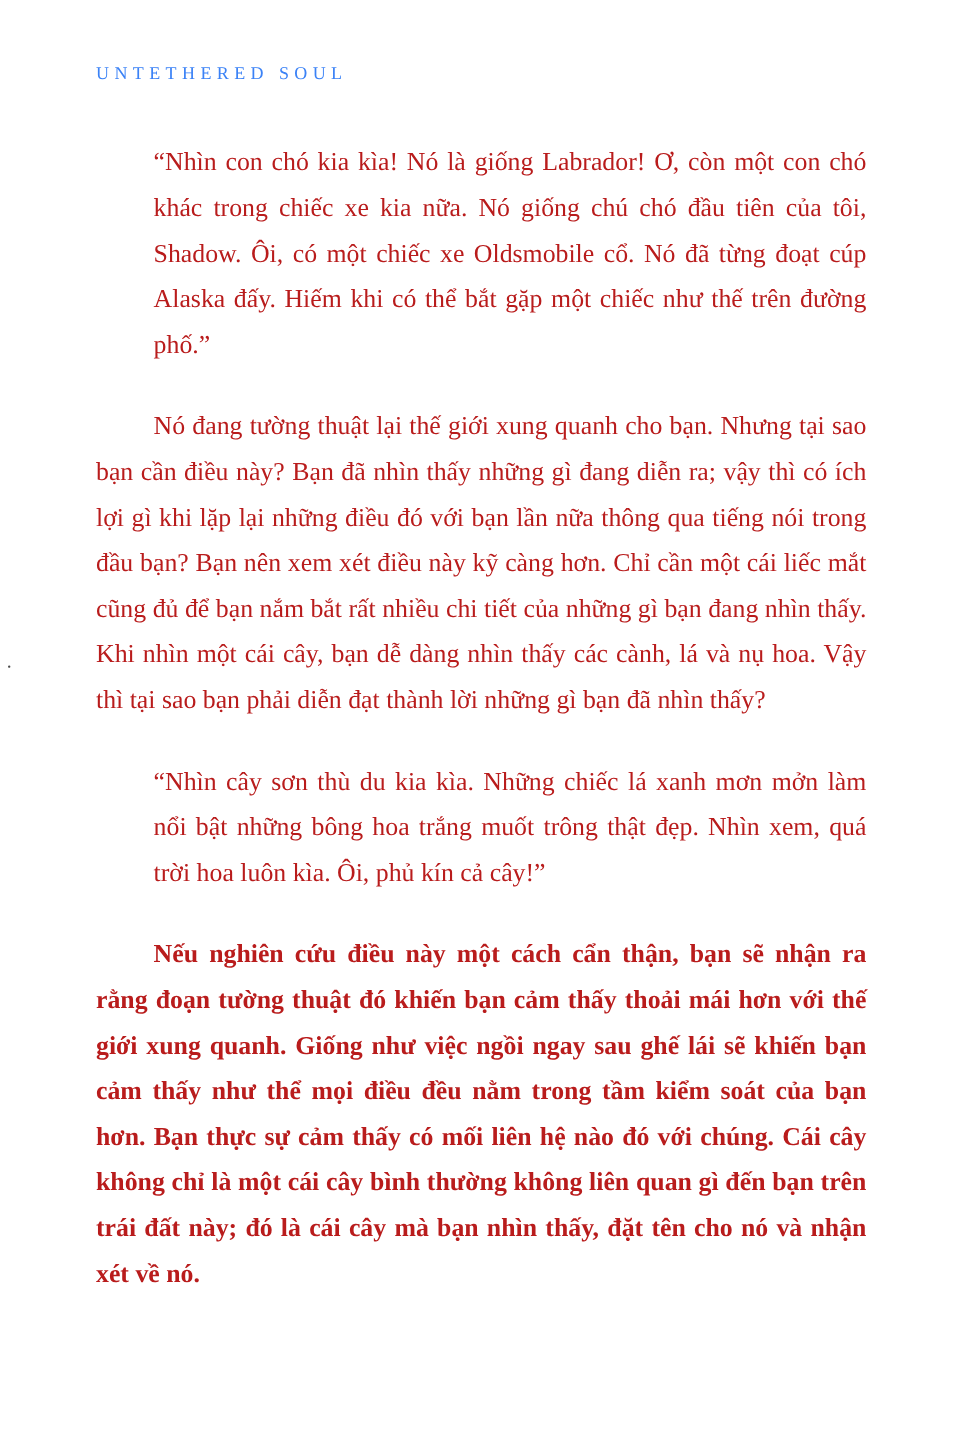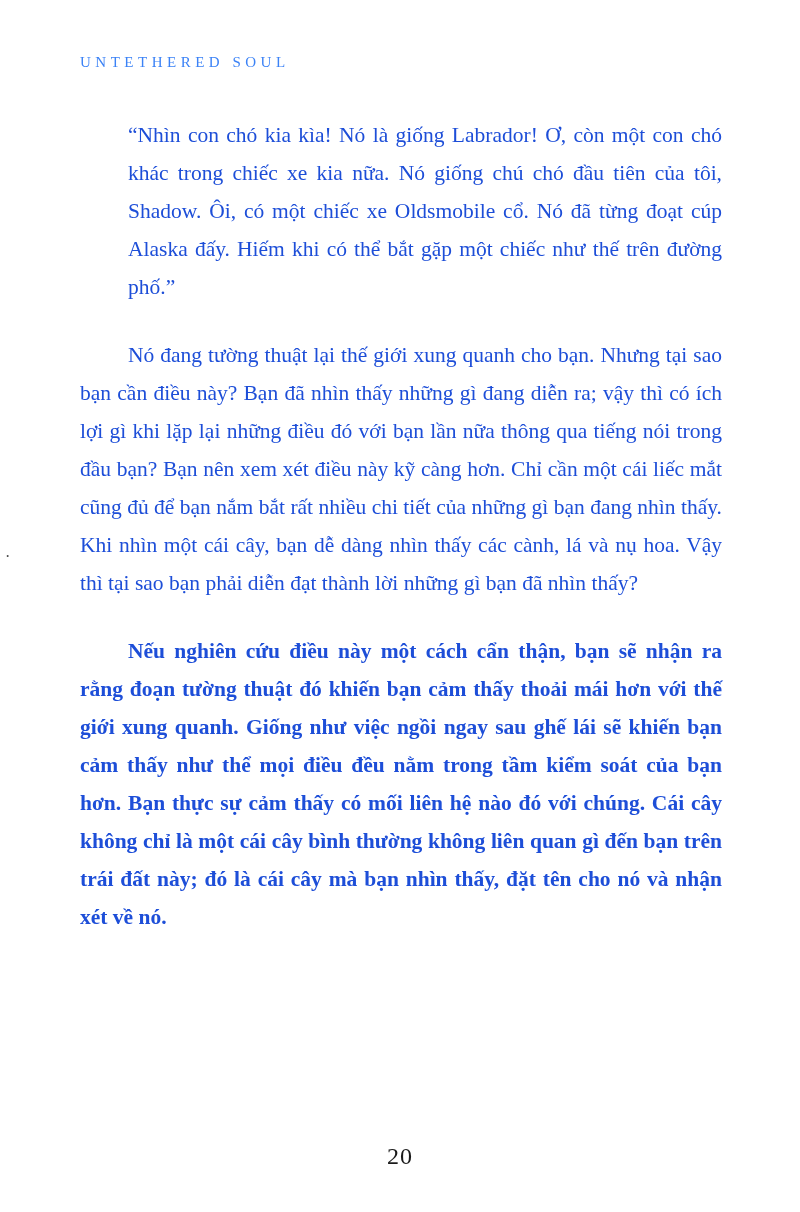--- a/index.html
+++ b/index.html
@@ -33,21 +33,21 @@
     color: #4a4a4a;
   }
   .text-block {
     position: absolute;
     top: 116px;
     left: 80px;
     width: 642px;
     font-size: 21.5px;
     line-height: 38px;
     text-align: justify;
-    color: #1d4ed8;
+    color: #b91c1c;
   }
   .text-block p {
     margin: 0 0 30px 0;
   }
   .text-block p:last-child {
     margin-bottom: 0;
     font-weight: bold;
   }
   .quote {
     padding-left: 48px;
@@ -72,18 +72,18 @@
 <div class="page">
   <div class="running-head">UNTETHERED SOUL</div>
 
   <span class="margin-dot">·</span>
 
   <main class="text-block">
     <p class="quote">“Nhìn con chó kia kìa! Nó là giống Labrador! Ơ, còn một con chó khác trong chiếc xe kia nữa. Nó giống chú chó đầu tiên của tôi, Shadow. Ôi, có một chiếc xe Oldsmobile cổ. Nó đã từng đoạt cúp Alaska đấy. Hiếm khi có thể bắt gặp một chiếc như thế trên đường phố.”</p>
 
     <p class="body-para">Nó đang tường thuật lại thế giới xung quanh cho bạn. Nhưng tại sao bạn cần điều này? Bạn đã nhìn thấy những gì đang diễn ra; vậy thì có ích lợi gì khi lặp lại những điều đó với bạn lần nữa thông qua tiếng nói trong đầu bạn? Bạn nên xem xét điều này kỹ càng hơn. Chỉ cần một cái liếc mắt cũng đủ để bạn nắm bắt rất nhiều chi tiết của những gì bạn đang nhìn thấy. Khi nhìn một cái cây, bạn dễ dàng nhìn thấy các cành, lá và nụ hoa. Vậy thì tại sao bạn phải diễn đạt thành lời những gì bạn đã nhìn thấy?</p>
 
+    <p class="quote">“Nhìn cây sơn thù du kia kìa. Những chiếc lá xanh mơn mởn làm nổi bật những bông hoa trắng muốt trông thật đẹp. Nhìn xem, quá trời hoa luôn kìa. Ôi, phủ kín cả cây!”</p>
 
     <p class="body-para">Nếu nghiên cứu điều này một cách cẩn thận, bạn sẽ nhận ra rằng đoạn tường thuật đó khiến bạn cảm thấy thoải mái hơn với thế giới xung quanh. Giống như việc ngồi ngay sau ghế lái sẽ khiến bạn cảm thấy như thể mọi điều đều nằm trong tầm kiểm soát của bạn hơn. Bạn thực sự cảm thấy có mối liên hệ nào đó với chúng. Cái cây không chỉ là một cái cây bình thường không liên quan gì đến bạn trên trái đất này; đó là cái cây mà bạn nhìn thấy, đặt tên cho nó và nhận xét về nó.</p>
   </main>
 
-  <footer class="page-number">20</footer>
 </div>
 
 </body></html>

